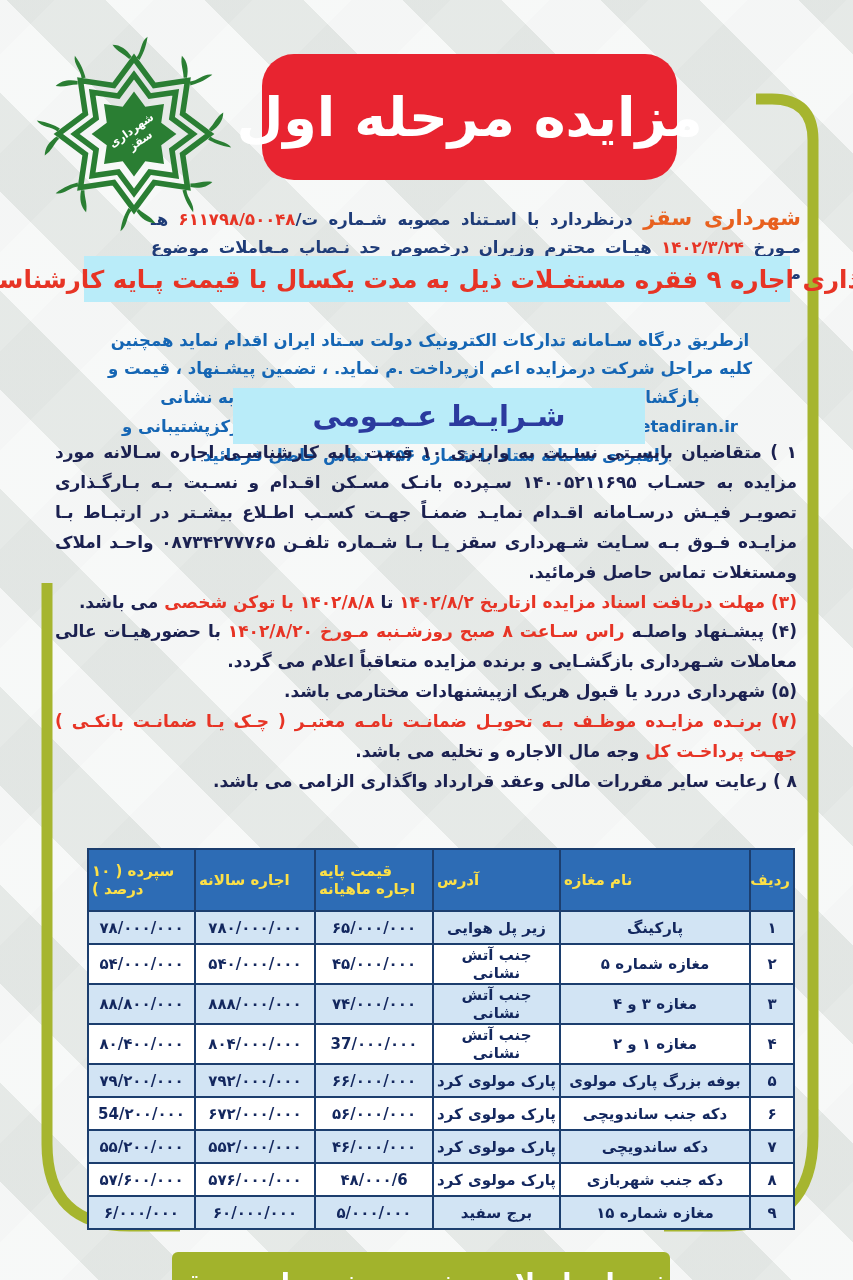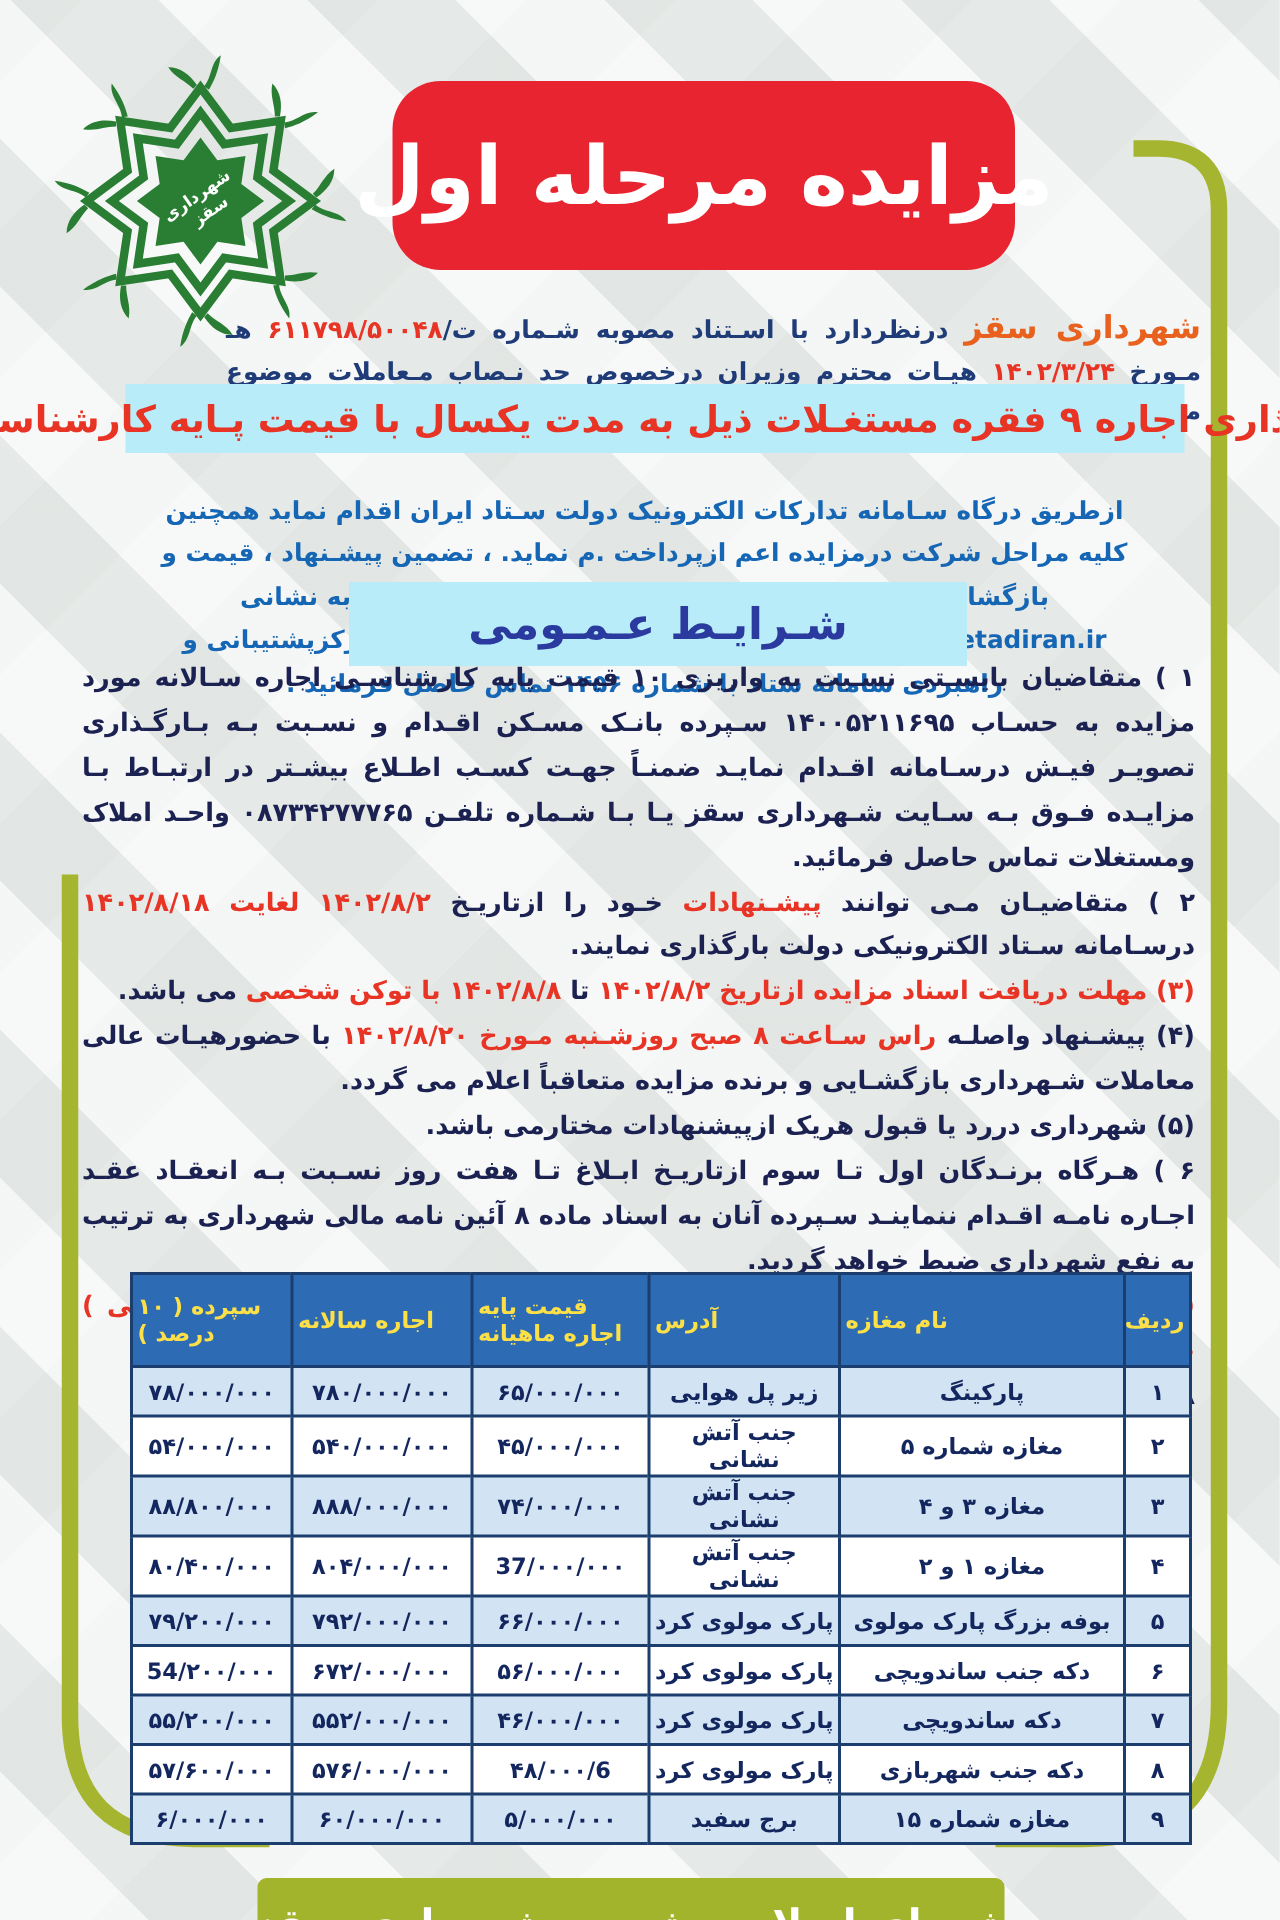--- a/index.html
+++ b/index.html
@@ -127,25 +127,23 @@
   </div>
 
   <p class="setad">ازطریق درگاه سـامانه تدارکات الکترونیک دولت سـتاد ایران اقدام نماید همچنین کلیه مراحل شرکت درمزایده اعم ازپرداخت .م نماید. ، تضمین پیشـنهاد ، قیمت و بازگشایی پـاکات ازطـریق درگاه الکترونیکی سامانه سـتاد به نشانی www.setadiran.ir انجام خواهد شد درصورت بروزاشکال با مرکزپشتیبانی و راهبردی سامانه ستاد با شماره ۱۴۵۶ تماس حاصل فرمائید .</p>
 
   <div class="cond-head">
     <div class="t">شـرایـط عـمـومی</div>
   </div>
 
   <div class="conditions">
     <p><span class="seg-navy">۱ ) متقاضیان بایسـتی نسـبت به واریزی ۱۰ قیمت پایه کارشناسـی اجاره سـالانه مورد مزایده به حسـاب ۱۴۰۰۵۲۱۱۶۹۵ سـپرده بانـک مسـکن اقـدام و نسـبت بـه بـارگـذاری تصویـر فیـش درسـامانه اقـدام نمایـد ضمنـاً جهـت کسـب اطـلاع بیشـتر در ارتبـاط بـا مزایـده فـوق بـه سـایت شـهرداری سقز یـا بـا شـماره تلفـن ۰۸۷۳۴۲۷۷۷۶۵ واحـد املاک ومستغلات تماس حاصل فرمائید.</span></p>
-    <p><span class="seg-navy">۲ ) متقاضیـان مـی توانند </span><span class="seg-red">پیشـنهادات</span><span class="seg-navy"> خـود را ازتاریـخ </span><span class="seg-red">۱۴۰۲/۸/۲ لغایت ۱۴۰۲/۸/۱۸</span><span class="seg-navy"> درسـامانه سـتاد الکترونیکی دولت بارگذاری نمایند.</span></p>
     <p><span class="seg-red">(۳) مهلت دریافت اسناد مزایده ازتاریخ ۱۴۰۲/۸/۲</span><span class="seg-navy"> تا </span><span class="seg-red">۱۴۰۲/۸/۸ با توکن شخصی</span><span class="seg-navy"> می باشد.</span></p>
     <p><span class="seg-navy">(۴) پیشـنهاد واصلـه </span><span class="seg-red">راس سـاعت ۸ صبح روزشـنبه مـورخ ۱۴۰۲/۸/۲۰</span><span class="seg-navy"> با حضورهیـات عالی معاملات شـهرداری بازگشـایی و برنده مزایده متعاقباً اعلام می گردد.</span></p>
     <p><span class="seg-navy">(۵) شهرداری دررد یا قبول هریک ازپیشنهادات مختارمی باشد.</span></p>
-    <p><span class="seg-navy">۶ ) هـرگاه برنـدگان اول تـا سوم ازتاریـخ ابـلاغ تـا هفت روز نسـبت بـه انعقـاد عقـد اجـاره نامـه اقـدام ننماینـد سـپرده آنان به اسناد ماده ۸ آئین نامه مالی شهرداری به ترتیب به نفع شهرداری ضبط خواهد گردید.</span></p>
     <p><span class="seg-red">(۷) برنـده مزایـده موظـف بـه تحویـل ضمانـت نامـه معتبـر ( چـک یـا ضمانـت بانکـی ) جهـت پرداخـت کل</span><span class="seg-navy"> وجه مال الاجاره و تخلیه می باشد.</span></p>
     <p><span class="seg-navy">۸ ) رعایت سایر مقررات مالی وعقد قرارداد واگذاری الزامی می باشد.</span></p>
   </div>
 
   <table class="rent-table">
     <colgroup>
       <col style="width:44px">
         <col style="width:190px">
         <col style="width:127px">
       <col style="width:118px">

